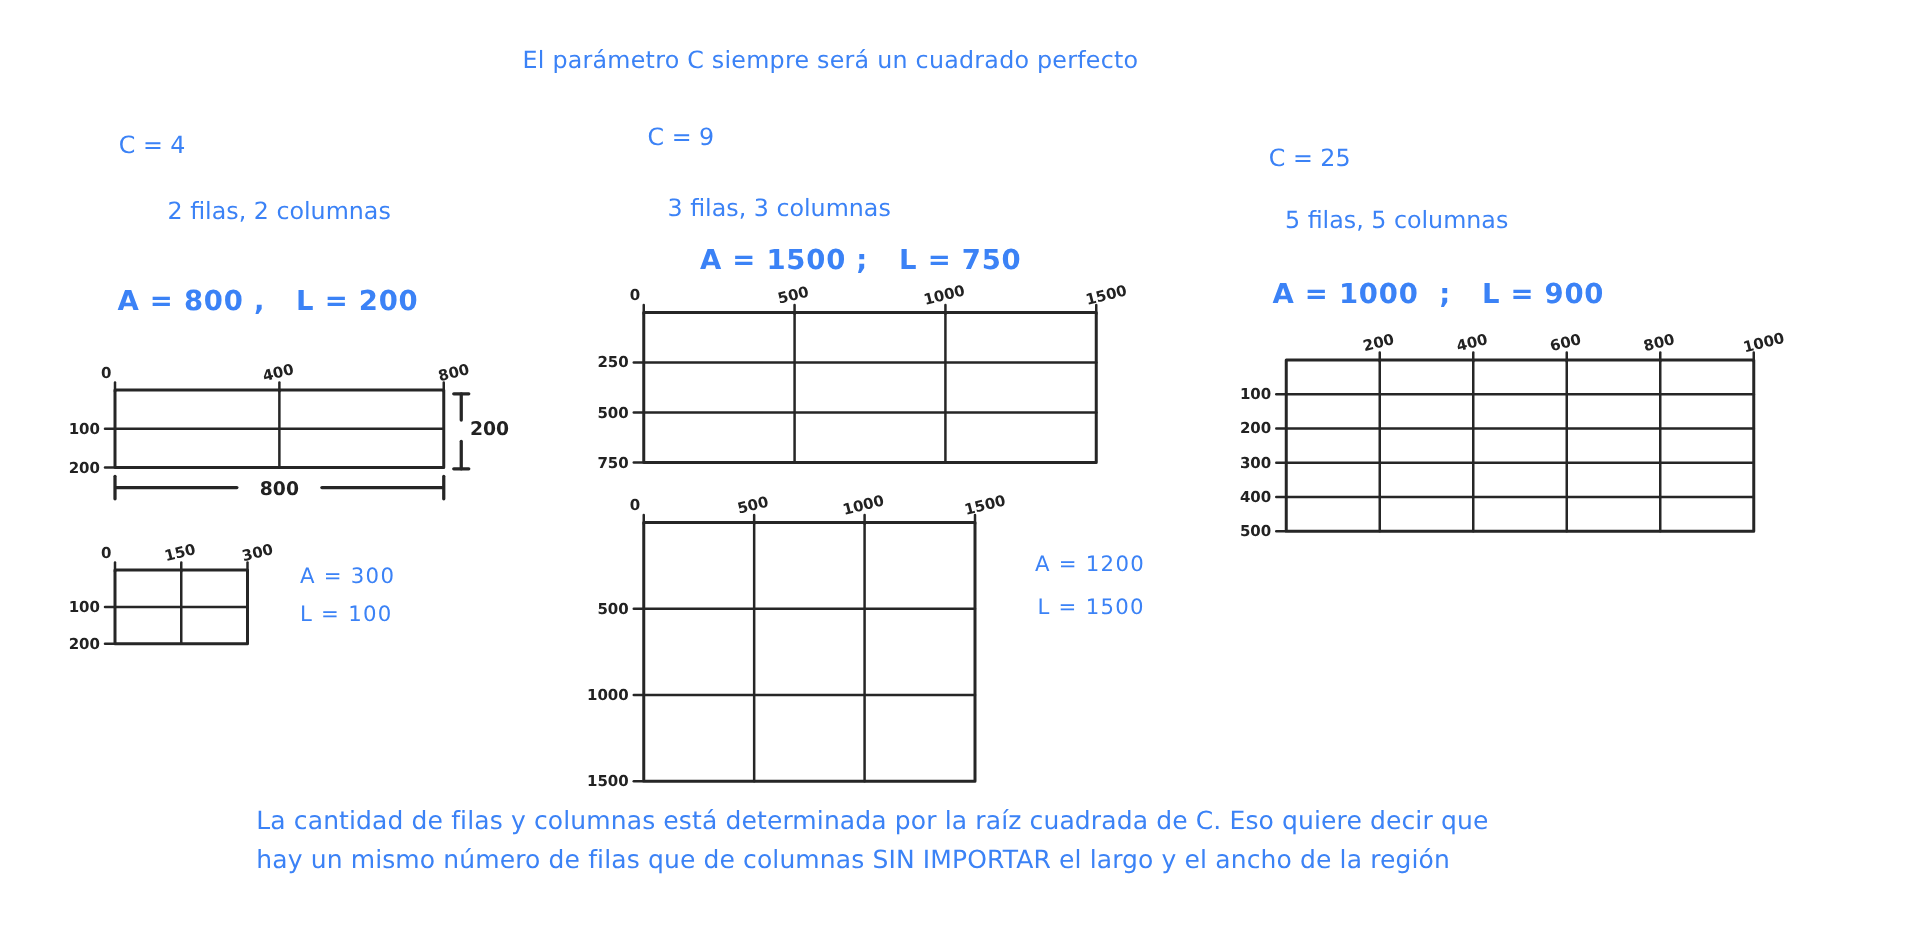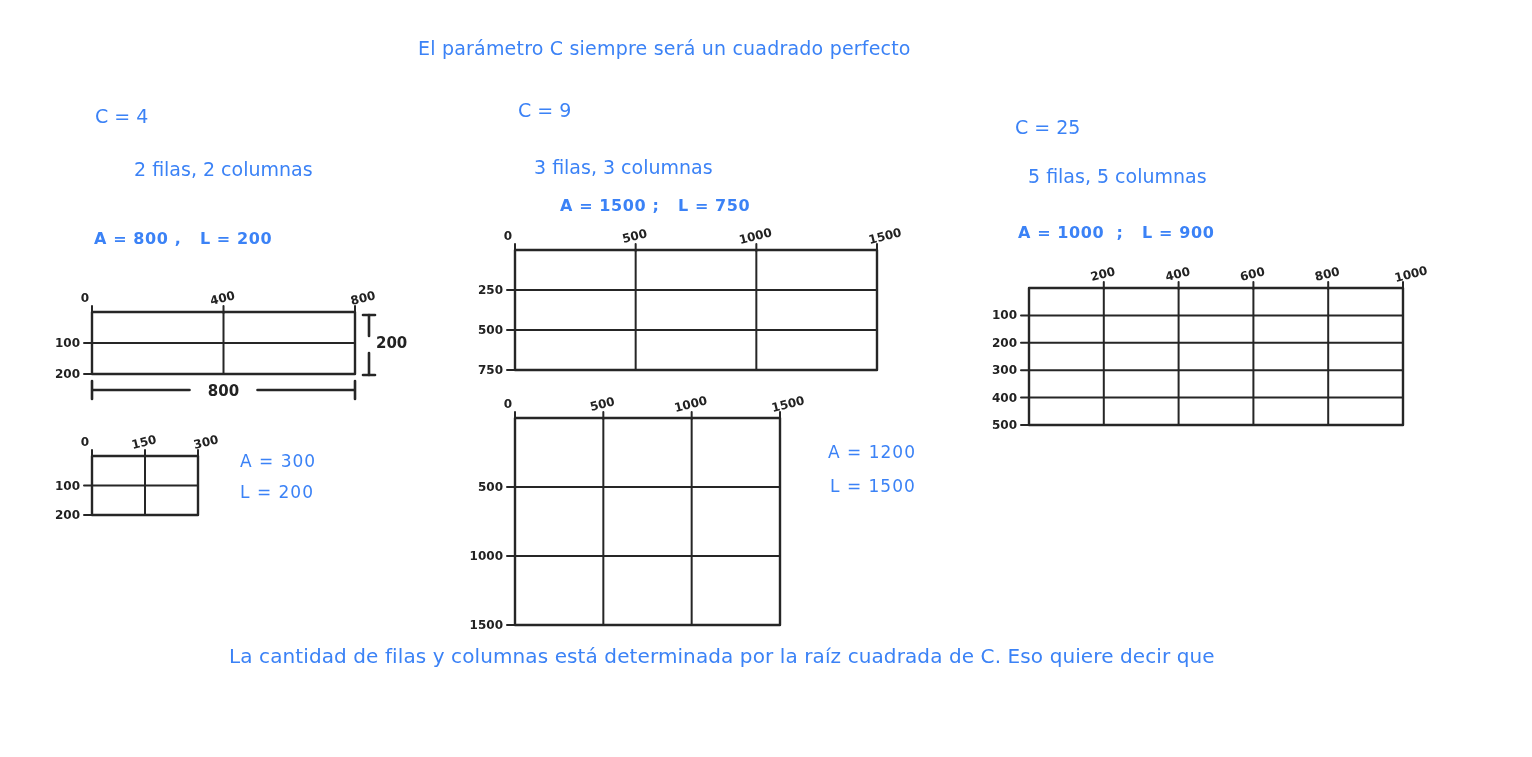--- a/index.html
+++ b/index.html
@@ -2,23 +2,23 @@
 <html><head>
 <meta charset="utf-8">
 <style>
   html,body{margin:0;padding:0;background:#ffffff;}
   body{width:1532px;height:757px;position:relative;overflow:hidden;}
   .canvas{position:absolute;inset:0;font-family:"DejaVu Sans",sans-serif;color:#3b82f6;}
   .hw{position:absolute;white-space:pre;line-height:1.1;}
   .title{font-size:19px;letter-spacing:0.2px;}
   .c-big{font-size:19px;}
   .rc{font-size:19px;}
-  .params{font-size:16px;font-weight:700;letter-spacing:0.6px;}
+  .params{font-size:22px;font-weight:700;letter-spacing:0.6px;}
   .side{font-size:17px;font-weight:400;letter-spacing:1px;}
-  .footer{font-size:20px;letter-spacing:0.1px;margin-left:24px;}
+  .footer{font-size:20px;letter-spacing:0.1px;}
   .fig{position:absolute;overflow:visible;}
   .fig text{font-family:"DejaVu Sans",sans-serif;fill:#222222;}
   .fig text.tick{font-size:12px;font-weight:700;}
   .fig text.bracket{font-size:15px;font-weight:700;}
 </style>
 </head>
 <body>
 
 <div class="canvas">
 
@@ -30,26 +30,27 @@
 
   <div class="hw c-big" style="left:518px;top:100px">C = 9</div>
   <div class="hw rc" style="left:534px;top:157px">3 filas, 3 columnas</div>
   <div class="hw params" style="left:560px;top:197px">A = 1500 ;   L = 750</div>
 
   <div class="hw c-big" style="left:1015px;top:117px">C = 25</div>
   <div class="hw rc" style="left:1028px;top:166px">5 filas, 5 columnas</div>
   <div class="hw params" style="left:1018px;top:224px">A = 1000  ;   L = 900</div>
 
   <div class="hw side" style="left:240px;top:452px">A = 300</div>
-  <div class="hw side" style="left:240px;top:483px">L = 200</div>
+  <div class="hw side" style="left:240px;top:483px">L = 100</div>
 
   <div class="hw side" style="left:828px;top:443px">A = 1200</div>
   <div class="hw side" style="left:830px;top:477px">L = 1500</div>
 
   <div class="hw footer" style="left:205px;top:645px">La cantidad de filas y columnas está determinada por la raíz cuadrada de C. Eso quiere decir que</div>
+  <div class="hw footer" style="left:205px;top:676px">hay un mismo número de filas que de columnas SIN IMPORTAR el largo y el ancho de la región</div>
 
 <svg width="373" height="132" class="fig" style="left: 44px; top: 280px;">
       <rect x="48" y="32" width="263" height="62" fill="none" stroke="#262626" stroke-width="2.4" stroke-linejoin="round"></rect>
       <line x1="179.5" y1="32" x2="179.5" y2="94" stroke="#262626" stroke-width="2" stroke-linecap="round"></line>
       <line x1="48" y1="63" x2="311" y2="63" stroke="#262626" stroke-width="2" stroke-linecap="round"></line>
       <line x1="48" y1="26" x2="48" y2="33" stroke="#262626" stroke-width="2" stroke-linecap="round"></line>
       <text x="41" y="22" text-anchor="middle" class="tick">0</text>
       <line x1="179.5" y1="26" x2="179.5" y2="33" stroke="#262626" stroke-width="2" stroke-linecap="round"></line>
       <text x="179.5" y="22" text-anchor="middle" class="tick" transform="rotate(-14 179.5 22)">400</text>
       <line x1="311" y1="26" x2="311" y2="33" stroke="#262626" stroke-width="2" stroke-linecap="round"></line>

